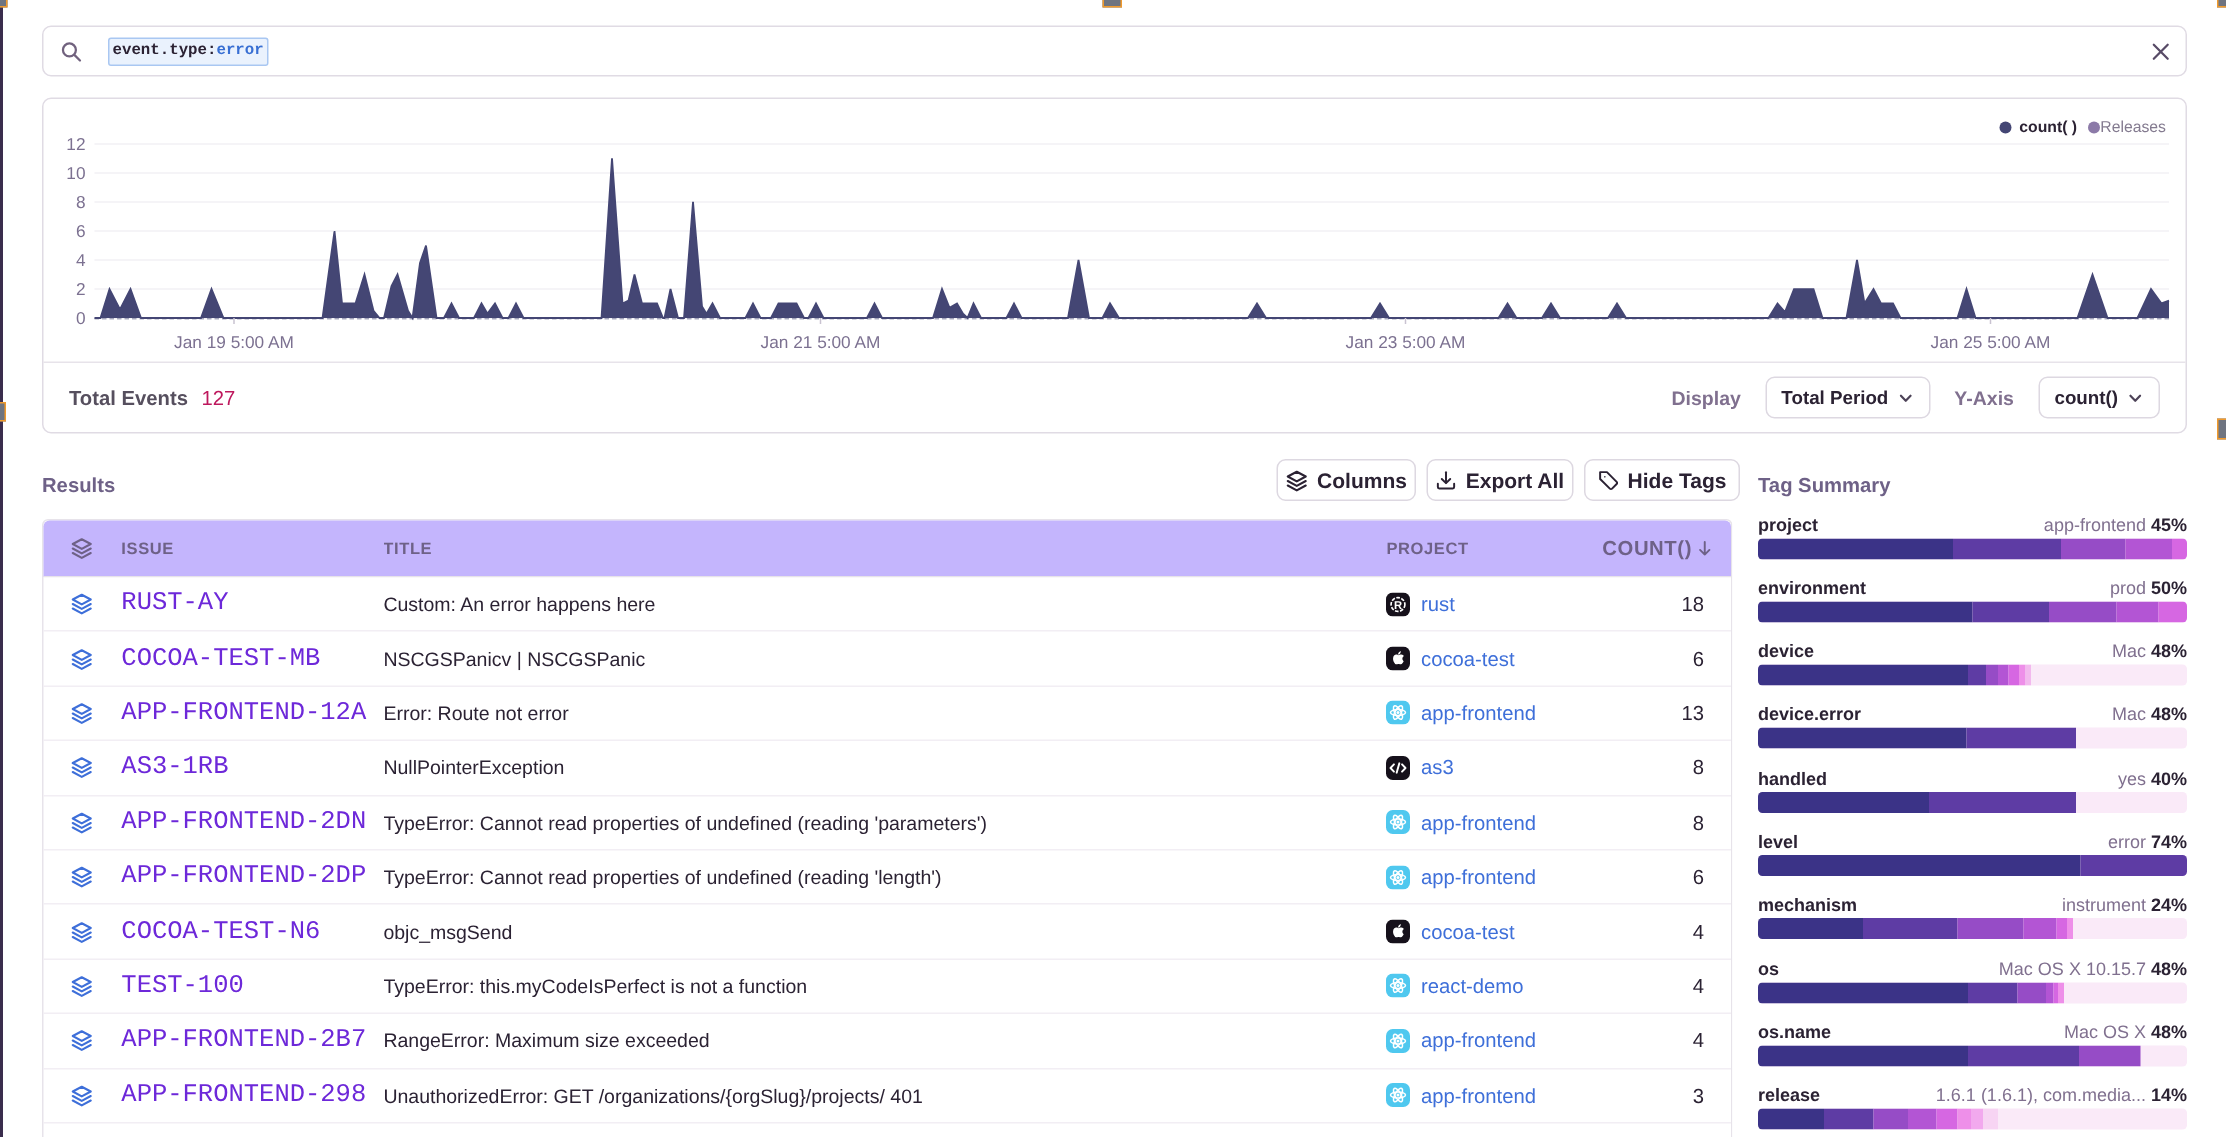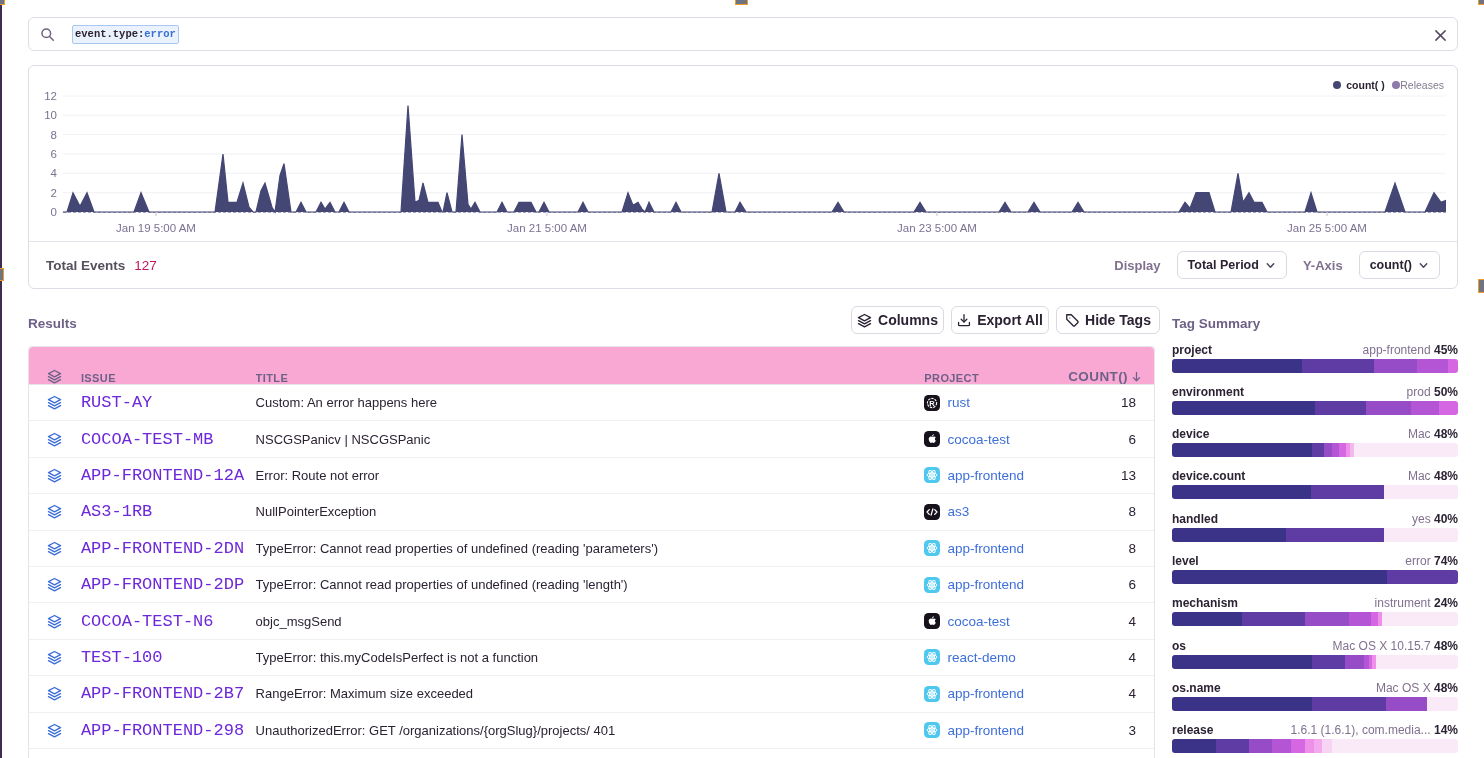--- a/index.html
+++ b/index.html
@@ -31,21 +31,21 @@
 height:28px;padding:0 11px;font-size:14px;font-weight:bold;color:#2B2233}
 
 
 .results-h{position:absolute;left:28px;top:316px;font-size:13.5px;font-weight:bold;color:#6E6187}
 .topbtns{position:absolute;top:306px;left:851px;display:flex;gap:7px}
 .topbtns .btn{justify-content:center;padding:0}
 .topbtns .b1{width:93px}.topbtns .b2{width:98px}.topbtns .b3{width:104px}
 
 
 .table{position:absolute;left:28px;top:346px;width:1127px;border:1px solid #E7E3EA;border-bottom:none;border-radius:4px 4px 0 0;background:#fff}
-.thead{display:flex;align-items:flex-end;height:38px;background:#f9a8d4;border-bottom:1px solid #E7E3EA;border-radius:4px 4px 0 0;
+.thead{display:flex;align-items:center;height:38px;background:#c4b5fd;border-bottom:1px solid #E7E3EA;border-radius:4px 4px 0 0;
 font-size:11px;font-weight:bold;color:#6E6187;letter-spacing:0.4px}
 .tr{display:flex;align-items:center;height:36.4px;border-bottom:1px solid #F2EEF4;font-size:13.5px}
 .c-ic{width:52px;display:flex;justify-content:center;align-items:center}
 .c-issue{width:175px;font-family:"Liberation Mono",monospace;font-size:17px;color:#6d28d9}
 .c-title{width:670px;white-space:nowrap;overflow:hidden;font-size:13px}
 .c-proj{width:152px;display:flex;align-items:center;gap:7px;color:#3E6FD9}
 .c-count{width:78px;text-align:right;padding-right:18px;font-size:13.5px}
 .thead .c-issue,.thead .c-title{font-family:"Liberation Sans",sans-serif;color:#6E6187;font-size:11px;font-weight:bold}
 .thead .c-proj{color:#6E6187}
 .thead .c-count{display:flex;justify-content:flex-end;align-items:center;gap:3px;padding-right:12px}
@@ -426,21 +426,21 @@
         <div style="width:4%;background:#5E3CA4"></div>
         <div style="width:3%;background:#964CC6"></div>
         <div style="width:2.4%;background:#B355D4"></div>
         <div style="width:2.4%;background:#D667E2"></div>
         <div style="width:1.5%;background:#EE8FE9"></div>
         <div style="width:1.4%;background:#F2B9EE"></div>
       </div>
 </div>
     <div class="tag">
 <div class="tag-top">
-        <span class="tag-name">device.count</span>
+        <span class="tag-name">device.error</span>
         <span class="tag-val">Mac <b>48%</b></span>
       </div>
 <div class="tag-bar">
         <div style="width:48.7%;background:#3B3387"></div>
         <div style="width:25.6%;background:#5E3CA4"></div>
       </div>
 </div>
     <div class="tag">
 <div class="tag-top">
         <span class="tag-name">handled</span>

